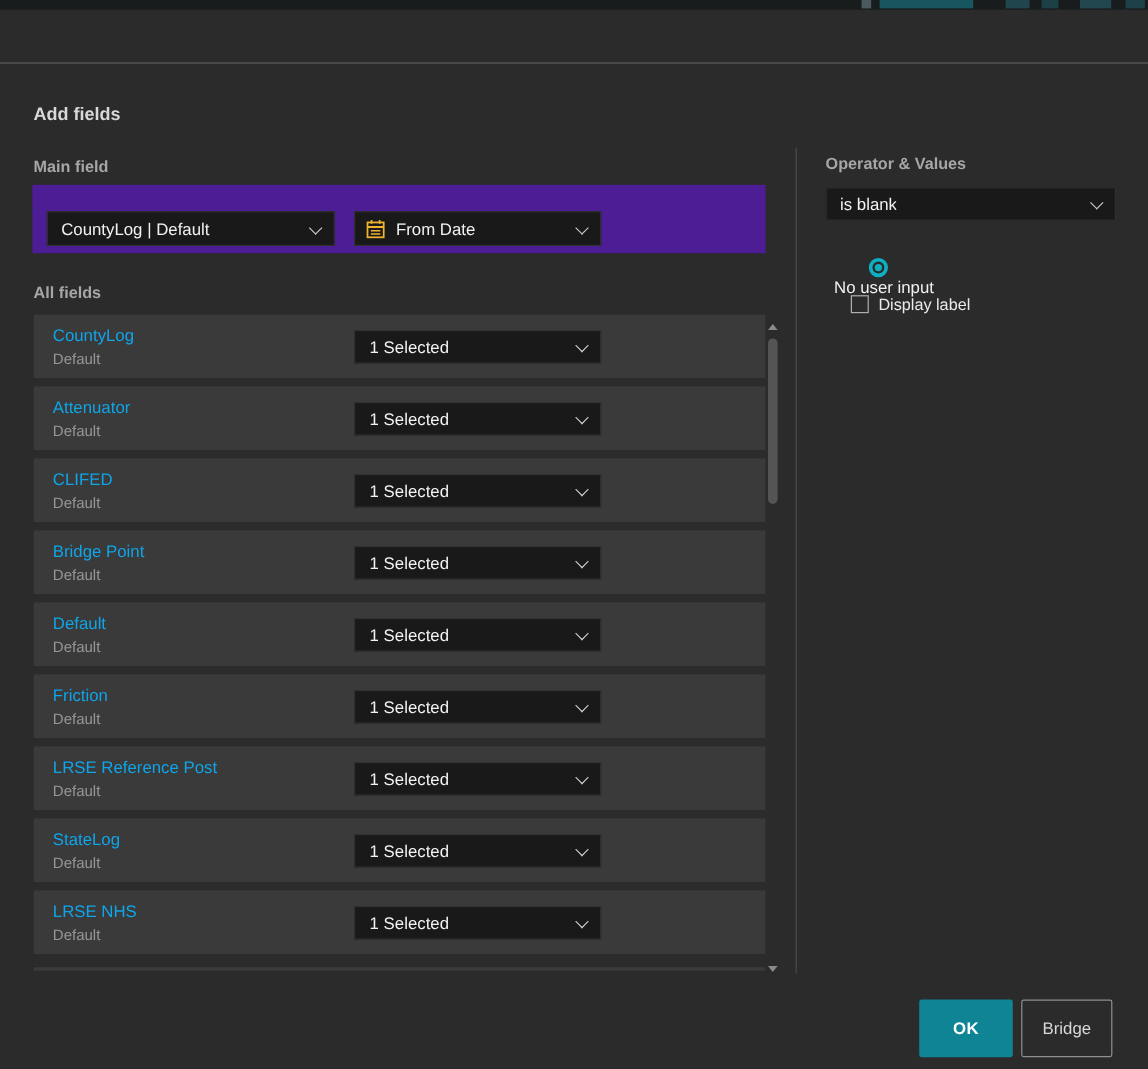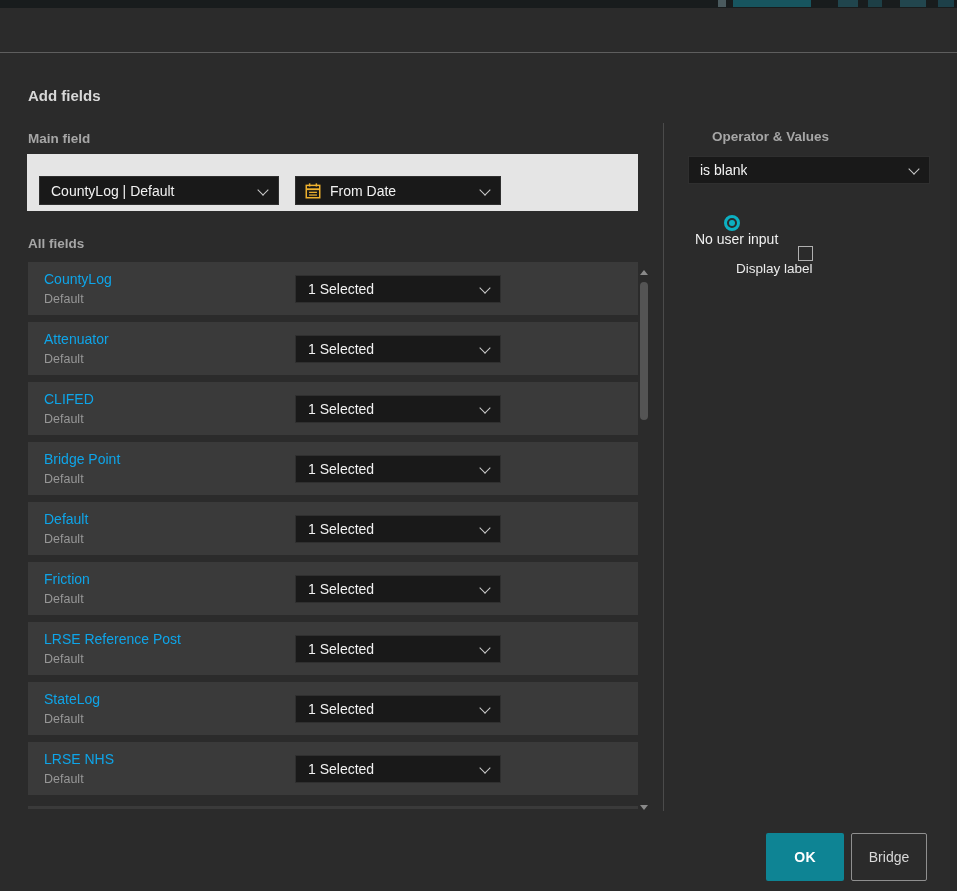--- a/index.html
+++ b/index.html
@@ -14,23 +14,23 @@
   .modal-header{position:absolute;left:0;top:0;width:957px;height:44px;background:#2b2b2b;}
   .modal-title{position:absolute;left:13px;top:11px;font-size:15.5px;font-weight:700;color:#e9e9e9;letter-spacing:.2px;}
   .close-btn{position:absolute;left:918px;top:8px;width:28px;height:28px;display:flex;align-items:center;justify-content:center;
              color:#a5a5a5;font-size:17px;cursor:pointer;font-weight:400;}
   .header-divider{position:absolute;left:0;top:44px;width:957px;height:1px;background:#5e5e5e;}
   
   .add-fields{position:absolute;left:28px;top:79px;font-size:15px;font-weight:700;color:#d8d8d8;}
   .section-label{position:absolute;font-size:13.5px;font-weight:700;color:#a6a6a6;}
   .lbl-main{left:28px;top:123px;}
   .lbl-all{left:28px;top:228px;}
-  .lbl-op{left:688px;top:121px;margin-left:24px;}
-  
-  .main-panel{position:absolute;left:27px;top:146px;width:611px;height:57px;background:#e5e5e5;}
+  .lbl-op{left:688px;top:121px;}
+  
+  .main-panel{position:absolute;left:27px;top:146px;width:611px;height:57px;background:#4c1d95;}
   
   .dd{position:absolute;background:#191919;border:1px solid #2f2f2f;box-sizing:border-box;
       display:flex;align-items:center;cursor:pointer;}
   .dd-text{color:#f2f2f2;font-size:14px;white-space:nowrap;overflow:hidden;}
   .chev{position:absolute;right:11px;top:50%;width:7px;height:7px;margin-top:-5px;
         border-right:1.6px solid #c9c9c9;border-bottom:1.6px solid #c9c9c9;
         transform:rotate(45deg);}
   .dd-layer{left:12px;top:22px;width:240px;height:29px;padding-left:11px;}
   .dd-field{left:268px;top:22px;width:206px;height:29px;padding-left:8px;}
   .cal-icon{margin-right:8px;display:flex;align-items:center;}
@@ -50,21 +50,21 @@
          border-left:4px solid transparent;border-right:4px solid transparent;border-top:5px solid #8a8a8a;}
   
   .v-divider{position:absolute;left:663px;top:115px;width:1px;height:688px;background:#4b4b4b;}
   
   .dd-operator{left:688px;top:148px;width:242px;height:28px;padding-left:11px;}
   .radio-row{position:absolute;left:686px;top:207px;display:flex;align-items:center;cursor:pointer;flex-direction:column;}
   .radio{width:10px;height:10px;border:3px solid #0cb0c2;border-radius:50%;background:#2b2b2b;
          display:flex;align-items:center;justify-content:center;}
   .radio-dot{width:6px;height:6px;border-radius:50%;background:#0cb0c2;}
   .radio-label{margin-left:9px;font-size:14px;color:#f0f0f0;}
-  .check-row{position:absolute;left:728px;top:238px;display:flex;align-items:flex-end;cursor:pointer;flex-direction:column;}
+  .check-row{position:absolute;left:709px;top:238px;display:flex;align-items:flex-start;cursor:pointer;}
   .checkbox{width:13px;height:13px;border:1px solid #b0b0b0;background:transparent;}
   .check-label{margin-left:8px;font-size:13.5px;color:#eaeaea;}
   
   .btn{position:absolute;top:825px;height:48px;box-sizing:border-box;display:flex;align-items:center;justify-content:center;
        font-size:14px;cursor:pointer;border-radius:2px;}
   .btn-ok{left:766px;width:78px;background:#0e8494;color:#ffffff;font-weight:700;letter-spacing:.3px;}
   .btn-cancel{left:851px;width:76px;background:transparent;border:1px solid #8f8f8f;color:#d9d9d9;}
 </style>
 </head>
 <body>

